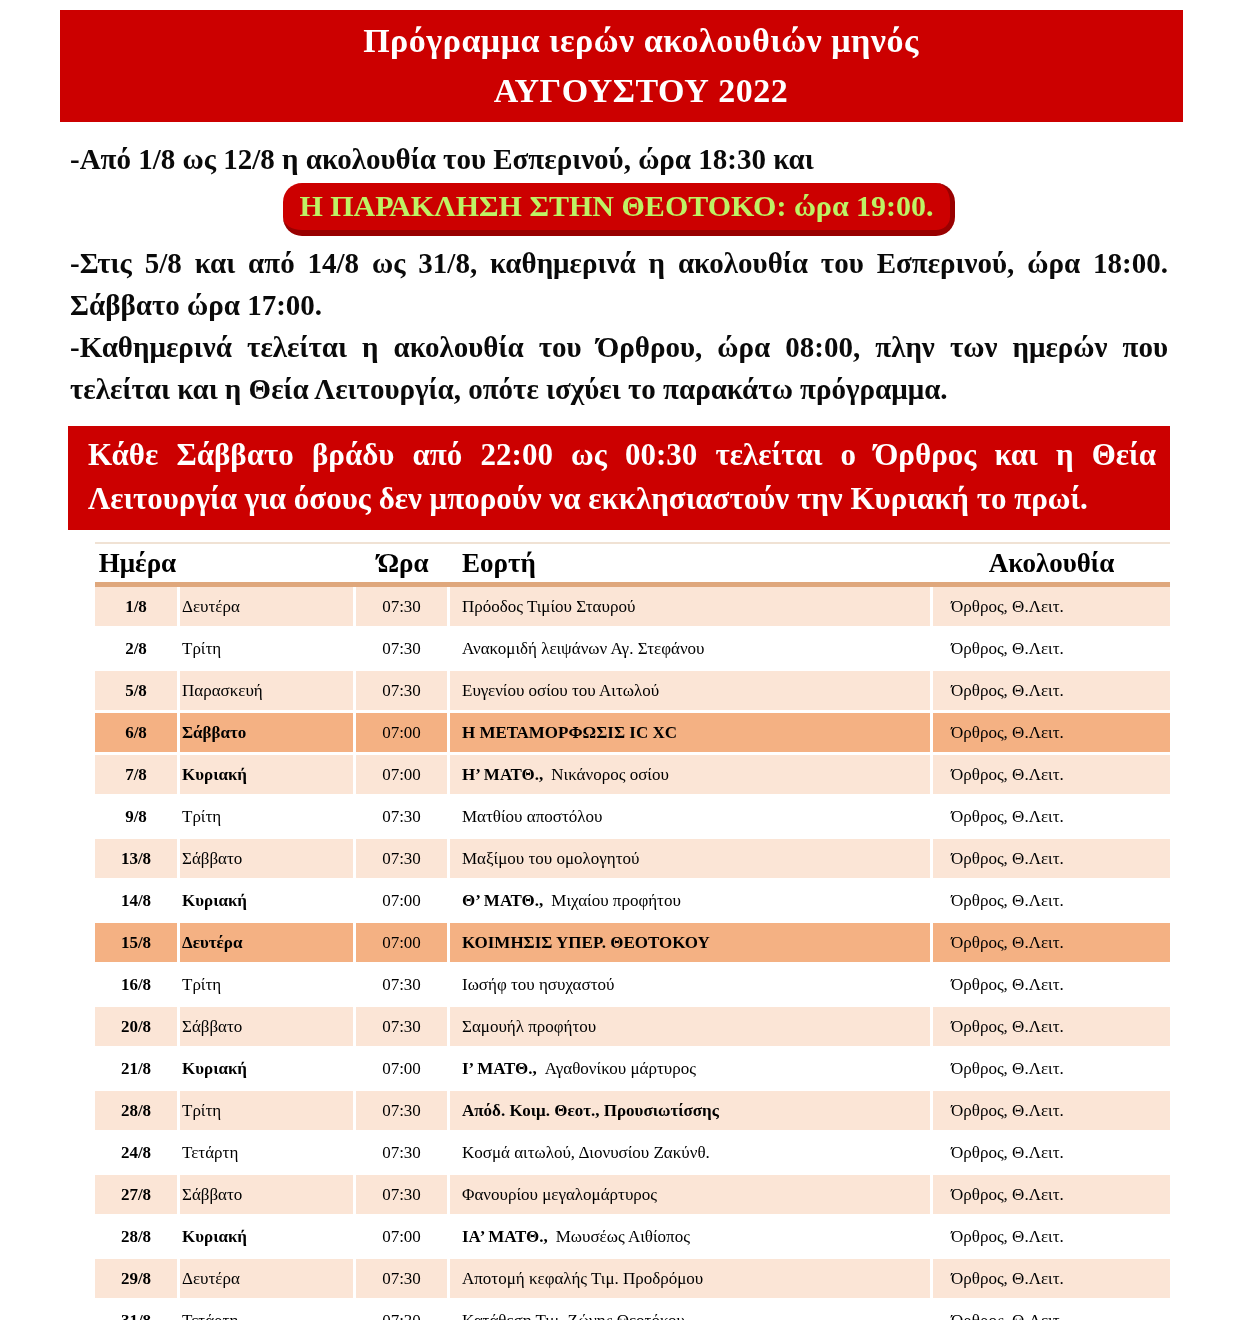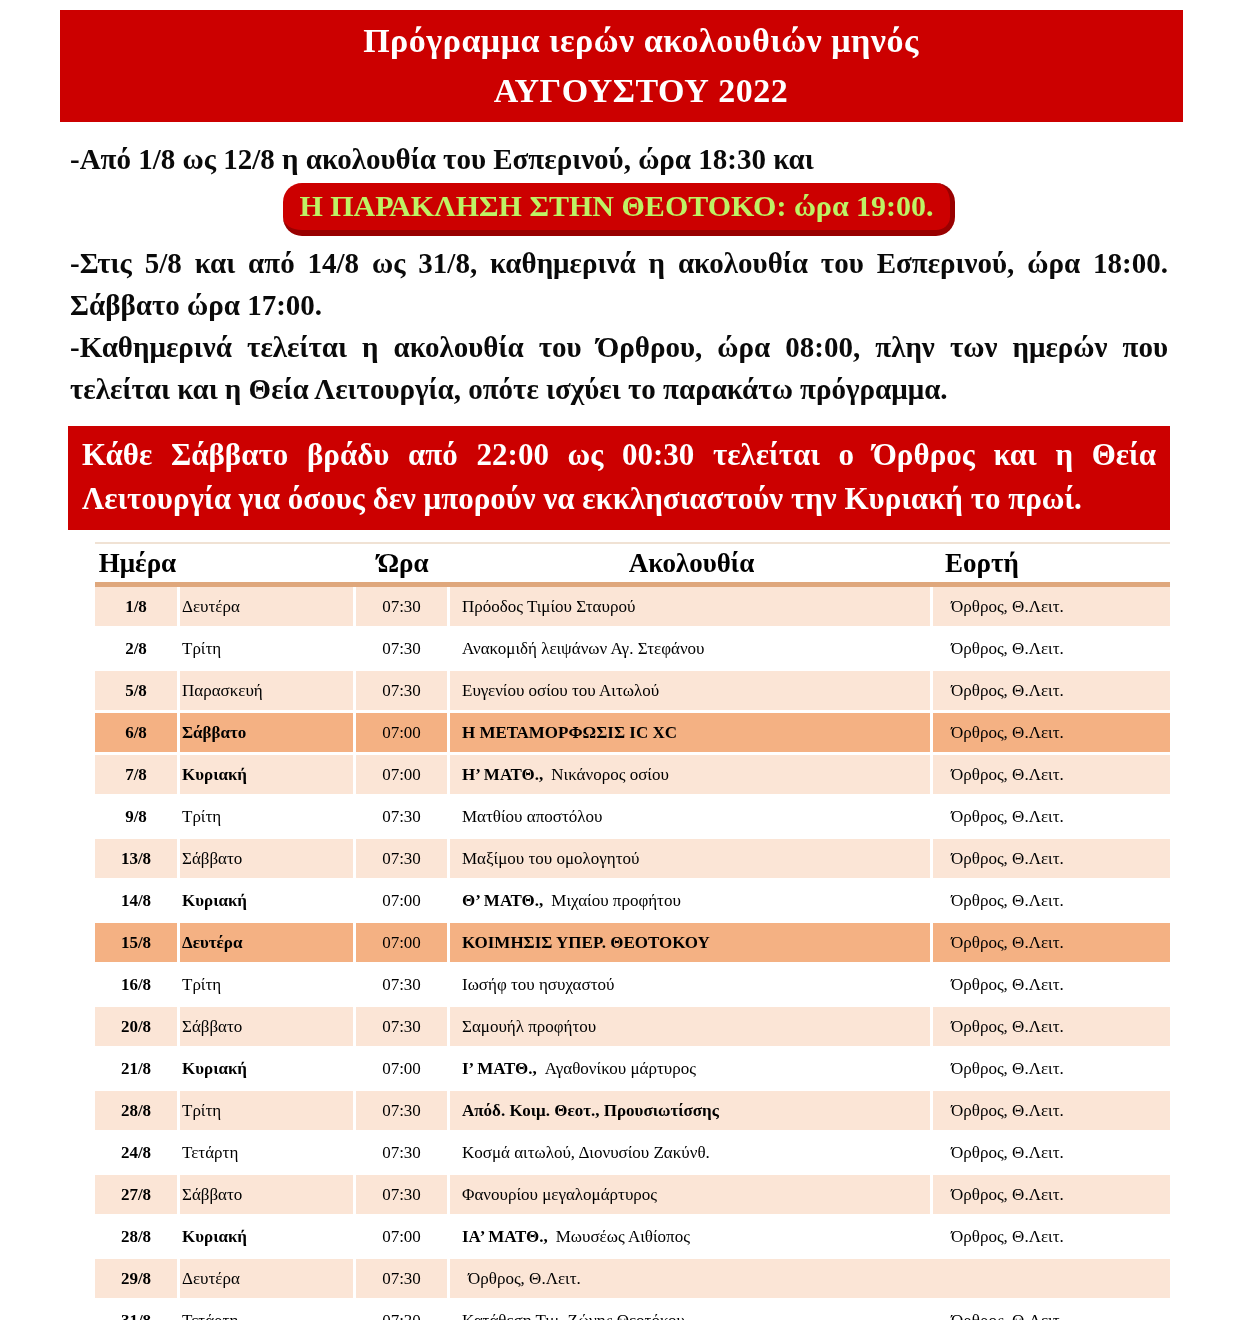--- a/index.html
+++ b/index.html
@@ -45,21 +45,21 @@
     border-radius:19px;
   }
   
   .red-banner{
     margin:16px 70px 0 68px;
     background:#cc0000;
     color:#ffffff;
     font-weight:bold;
     font-size:31px;
     line-height:44px;
-    padding:7px 14px 9px 14px;
+    padding:7px 14px 9px 20px;
     text-align:justify;
   }
   
   .schedule{
     margin:12px 0 0 95px;
     width:1075px;
   }
   .t-row{
     display:grid;
     grid-template-columns:85px 176px 94px 483px 237px;
@@ -112,22 +112,22 @@
     <div class="note-line note-justify">-Καθημερινά τελείται η ακολουθία του Όρθρου, ώρα 08:00, πλην των ημερών που τελείται και η Θεία Λειτουργία, οπότε ισχύει το παρακάτω πρόγραμμα.</div>
   </div>
 
   <div class="red-banner">Κάθε Σάββατο βράδυ από 22:00 ως 00:30 τελείται ο Όρθρος και η Θεία Λειτουργία για όσους δεν μπορούν να εκκλησιαστούν την Κυριακή το πρωί.</div>
 
   <div class="schedule">
     <div class="t-row t-head">
       <div class="cell c-date">Ημέρα</div>
       <div class="cell c-day"></div>
       <div class="cell c-time">Ώρα</div>
+      <div class="cell c-feast">Εορτή</div>
       <div class="cell c-service">Ακολουθία</div>
-      <div class="cell c-feast">Εορτή</div>
     </div>
 
     <div class="t-body">
 
       <div class="t-row r-peach">
         <div class="cell c-date">1/8</div>
         <div class="cell c-day">Δευτέρα</div>
         <div class="cell c-time">07:30</div>
         <div class="cell c-feast">
             <span class="fb"></span>
@@ -298,20 +298,24 @@
             <span class="fb">ΙΑ’ ΜΑΤΘ.,</span>
             <span>Μωυσέως Αιθίοπος</span>
           </div>
         <div class="cell c-service">Όρθρος, Θ.Λειτ.</div>
       </div>
 
       <div class="t-row r-peach">
         <div class="cell c-date">29/8</div>
         <div class="cell c-day">Δευτέρα</div>
         <div class="cell c-time">07:30</div>
+        <div class="cell c-feast">
+            <span class="fb"></span>
+            <span>Αποτομή κεφαλής Τιμ. Προδρόμου</span>
+          </div>
         <div class="cell c-service">Όρθρος, Θ.Λειτ.</div>
       </div>
 
       <div class="t-row r-white">
         <div class="cell c-date">31/8</div>
         <div class="cell c-day">Τετάρτη</div>
         <div class="cell c-time">07:30</div>
         <div class="cell c-feast">
             <span class="fb"></span>
             <span>Κατάθεση Τιμ. Ζώνης Θεοτόκου</span>

